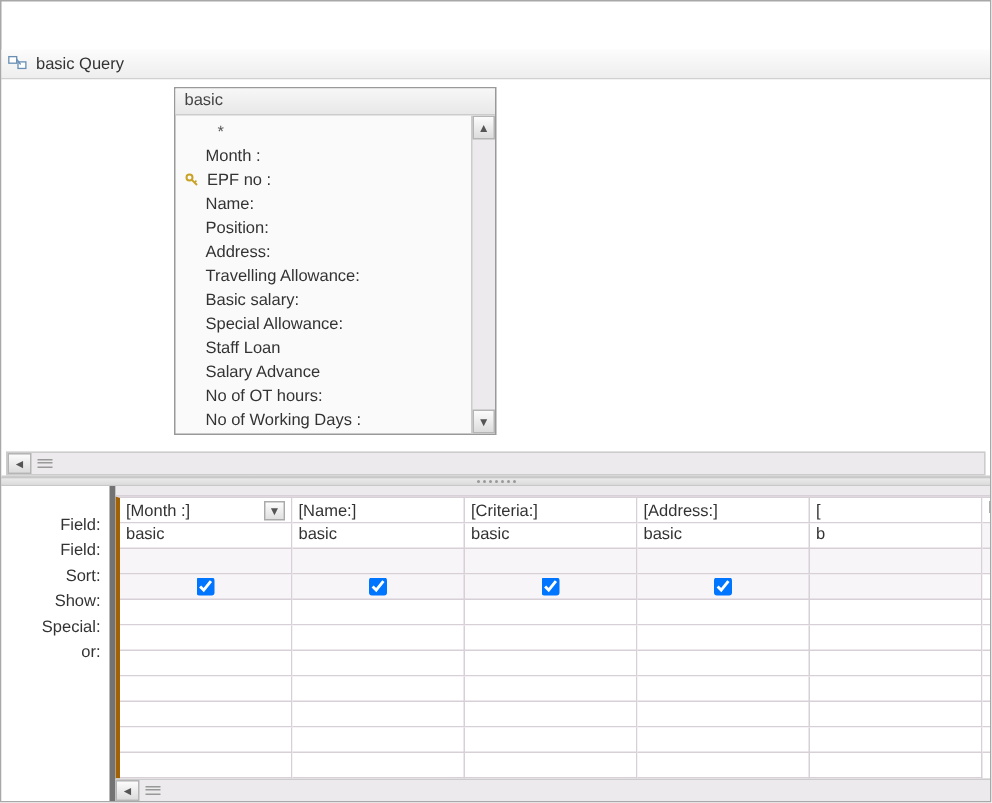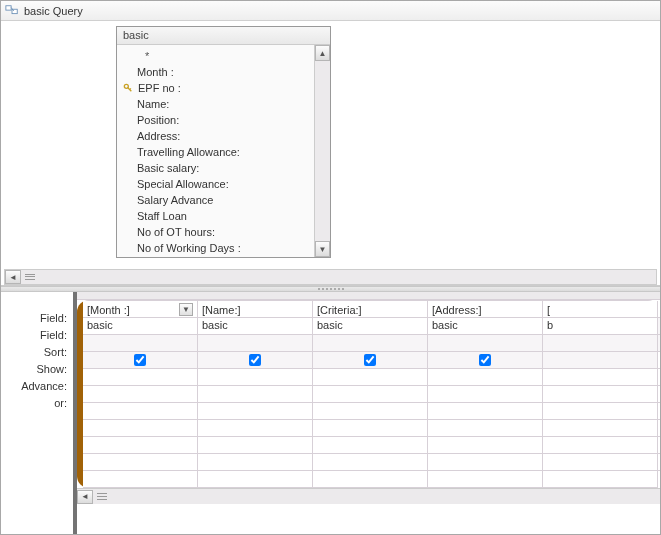--- a/index.html
+++ b/index.html
@@ -20,20 +20,21 @@
     flex-direction: column;
   }
   .titlebar {
     height: 20px;
     background: linear-gradient(#fcfcfc,#eeeeee);
     border-bottom: 1px solid #d0d0d0;
     display: flex;
     align-items: center;
     padding: 0 4px;
     gap: 5px;
+    margin-top: 32px;
   }
   .title-icon {
     width: 14px; height: 14px;
     display: inline-flex;
   }
   .title-text { color: #333; }
   .upper {
     position: relative;
     height: 265px;
     background: #fff;
@@ -161,22 +162,21 @@
     flex:1;
     display:flex;
     flex-direction:column;
     overflow:hidden;
   }
   .grid {
     display: grid;
     grid-template-columns: repeat(6, 115px);
     grid-auto-rows: 17px;
     border-top: 1px solid #d7d0d7;
-    border-left: 6px solid #a16207;
-    border-radius: 12px;
+    border-left: 3px solid #a16207;
   }
   .cell {
     border-right: 1px solid #d7d0d7;
     border-bottom: 1px solid #d7d0d7;
     padding: 1px 4px 0 4px;
     color:#333;
     background:#fff;
     overflow:hidden;
     white-space:nowrap;
     position:relative;
@@ -256,24 +256,24 @@
             <div class="fl-row">
               <span>Travelling Allowance:</span>
             </div>
             <div class="fl-row">
               <span>Basic salary:</span>
             </div>
             <div class="fl-row">
               <span>Special Allowance:</span>
             </div>
             <div class="fl-row">
+              <span>Staff Loan</span>
+            </div>
+            <div class="fl-row">
               <span>Salary Advance</span>
-            </div>
-            <div class="fl-row">
-              <span>Staff Loan</span>
             </div>
             <div class="fl-row">
               <span>No of OT hours:</span>
             </div>
             <div class="fl-row">
               <span>No of Working Days :</span>
             </div>
           </div>
         <div class="fl-scroll">
           <div class="sbtn">▲</div>
@@ -303,21 +303,21 @@
     </div>
   </div>
 
   <div class="lower">
     <div class="rowlabels">
       <div class="blankrow"></div>
       <div>Field:</div>
       <div>Field:</div>
       <div>Sort:</div>
       <div>Show:</div>
-      <div>Advance:</div>
+      <div>Special:</div>
       <div>or:</div>
     </div>
     <div class="grid-wrap">
       <div style="height:8px;border-bottom:1px solid #d7d0d7;background:#eceaec"></div>
       <div class="grid" id="design-grid">
           <div class="cell field-cell">
             <span>[Month :]</span>
             <span class="dd">▼</span>
           </div>
           <div class="cell field-cell">

